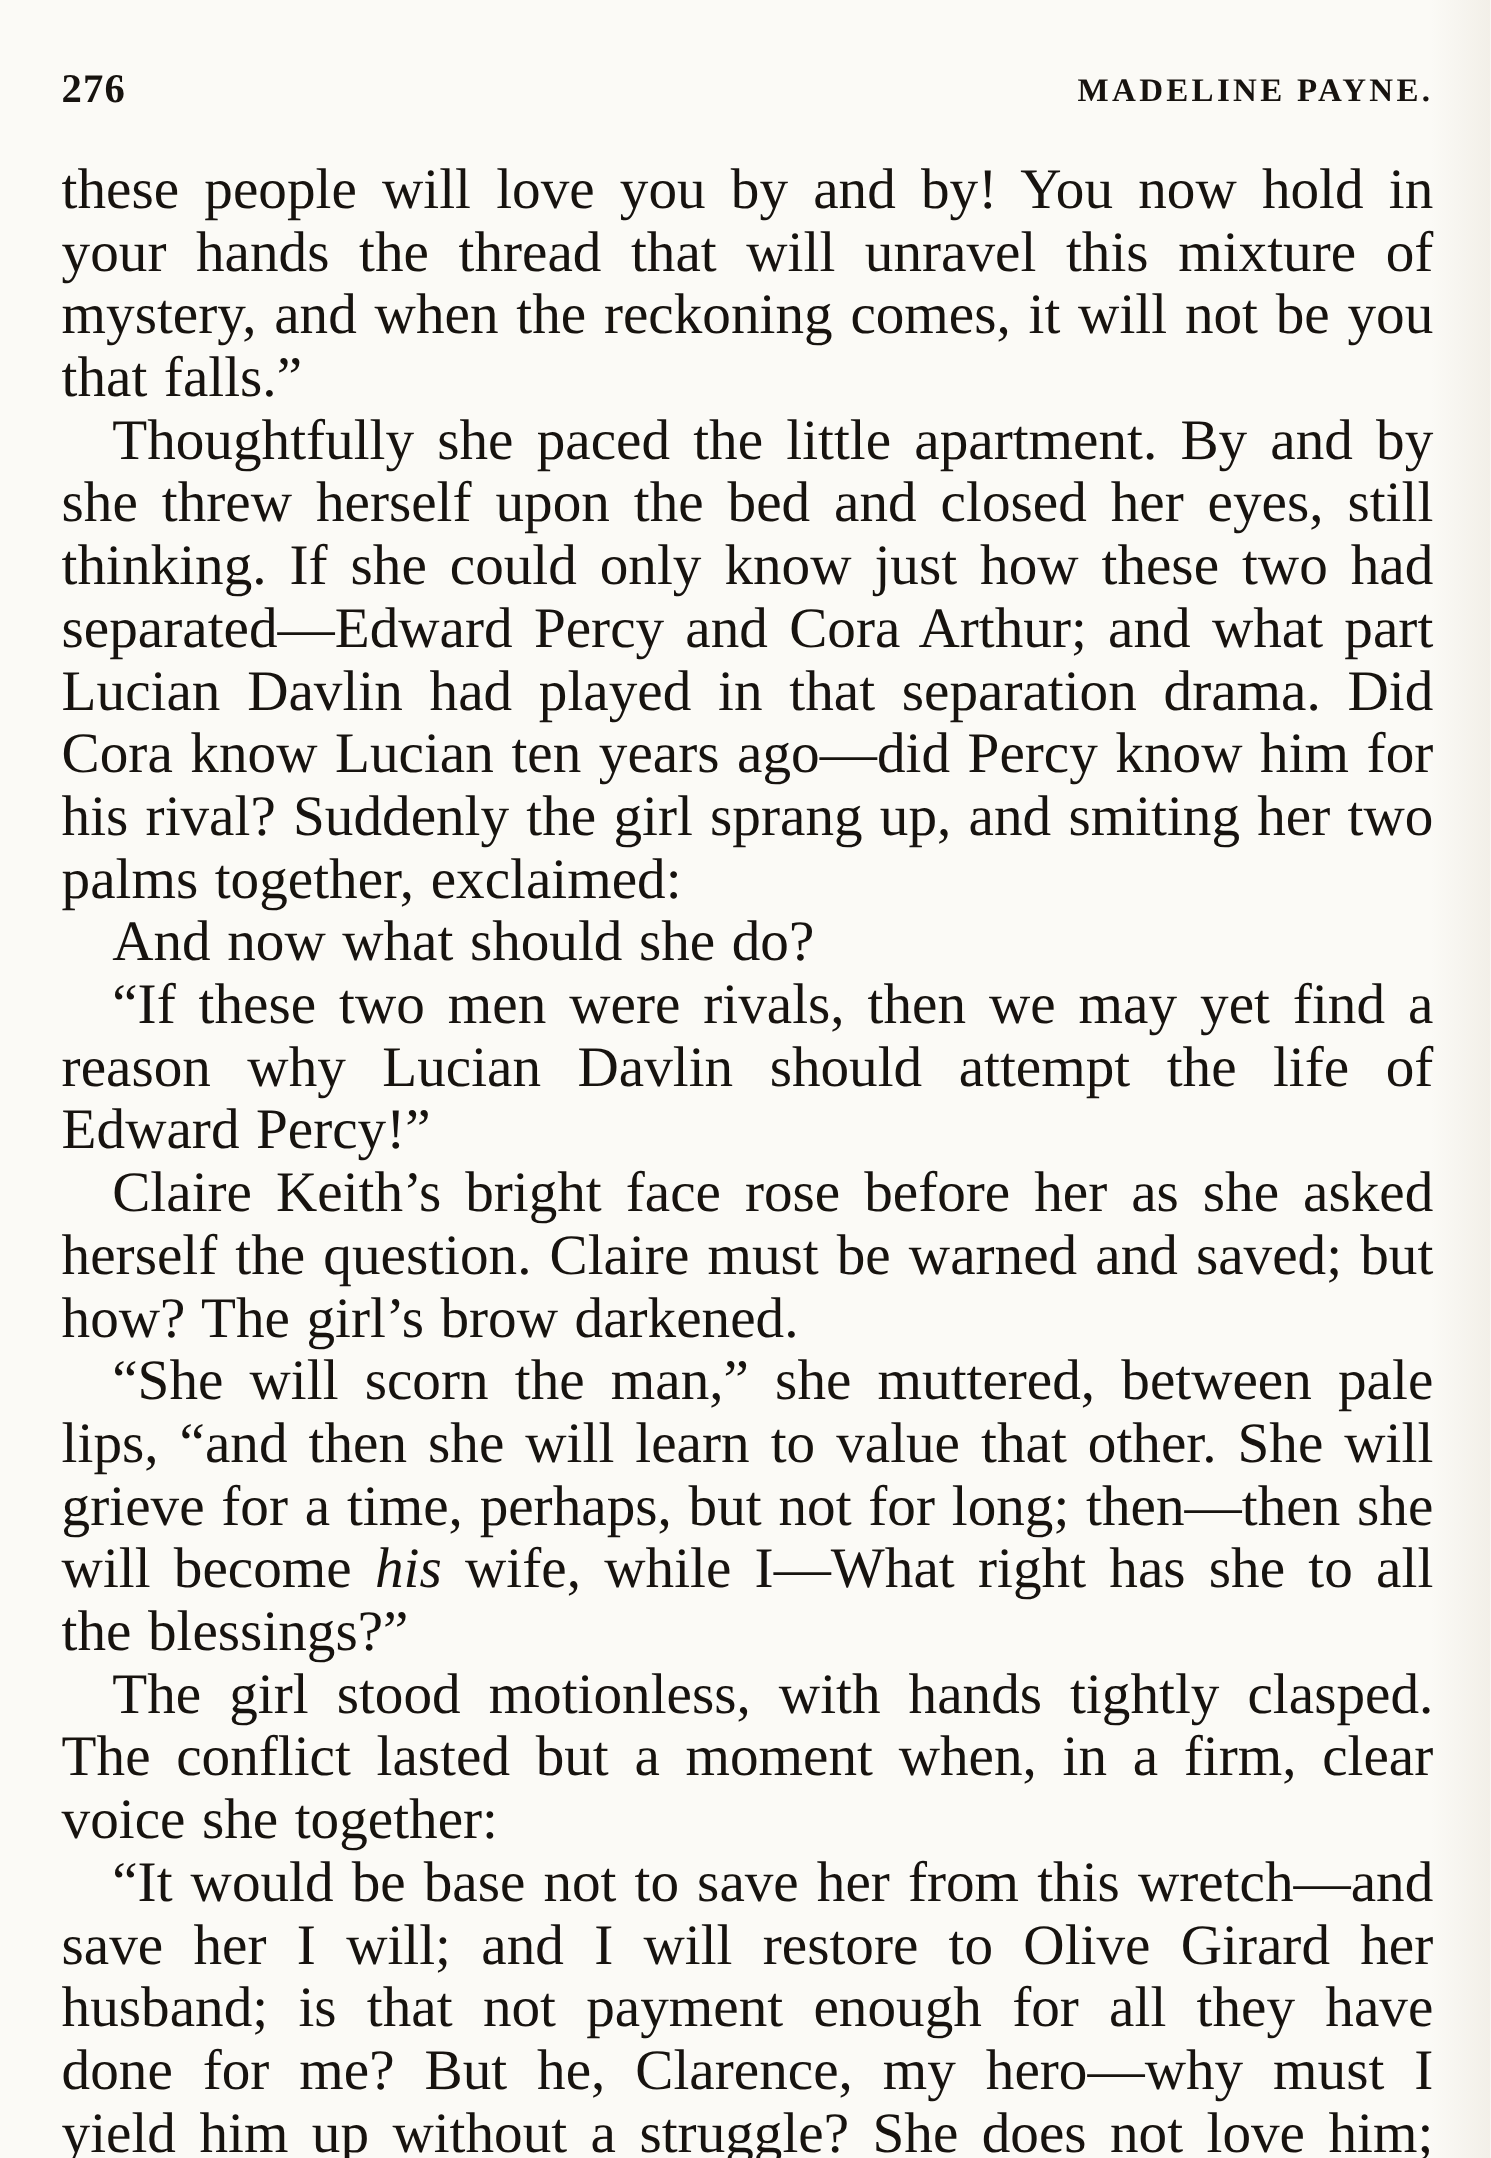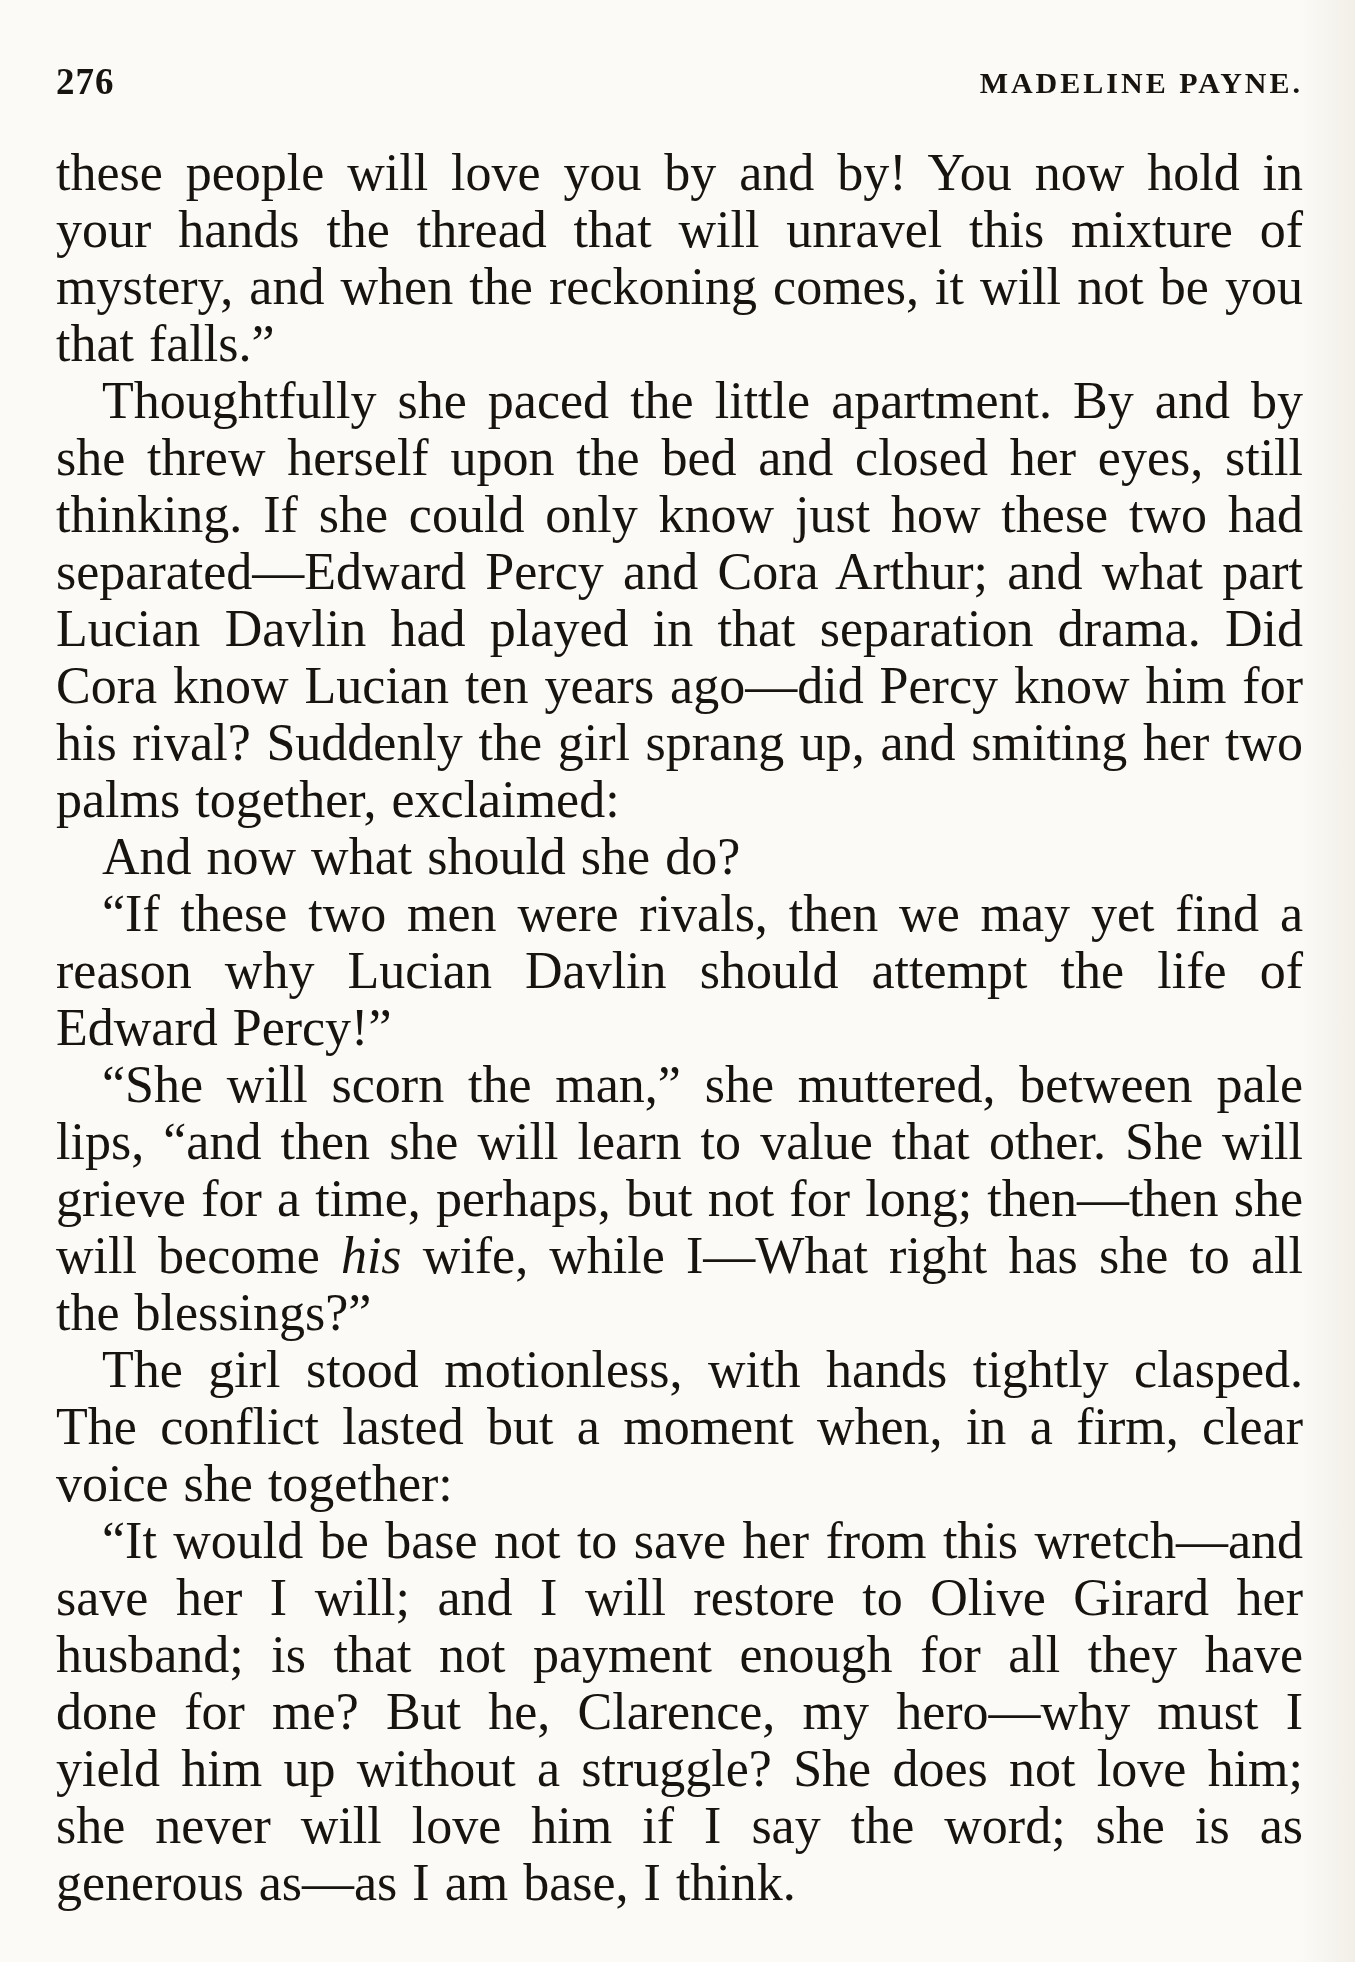--- a/index.html
+++ b/index.html
@@ -67,17 +67,18 @@
 <div class="page">
   <header class="page-header">
     <span class="page-number">276</span>
     <span class="running-title">MADELINE PAYNE.</span>
   </header>
   <main class="page-body">
       <p class=""><span>these people will love you by and by!  You now hold in your hands the thread that will unravel this mixture of mystery, and when the reckoning comes, it will not be you that falls.”</span></p>
       <p class="indent"><span>Thoughtfully she paced the little apartment.  By and by she threw herself upon the bed and closed her eyes, still thinking.  If she could only know just how these two had separated—Edward Percy and Cora Arthur; and what part Lucian Davlin had played in that separation drama.  Did Cora know Lucian ten years ago—did Percy know him for his rival?  Suddenly the girl sprang up, and smiting her two palms together, exclaimed:</span></p>
       <p class="indent"><span>And now what should she do?</span></p>
       <p class="indent"><span>“If these two men were rivals, then we may yet find a reason why Lucian Davlin should attempt the life of Edward Percy!”</span></p>
+      <p class="indent"><span>Claire Keith’s bright face rose before her as she asked herself the question.  Claire must be warned and saved; but how?  The girl’s brow darkened.</span></p>
       <p class="indent"><span>“She will scorn the man,” she muttered, between pale lips, “and then she will learn to value that other.  She will grieve for a time, perhaps, but not for long; then—then she will become </span><i>his</i><span> wife, while I—What right has she to all the blessings?”</span></p>
       <p class="indent"><span>The girl stood motionless, with hands tightly clasped.  The conflict lasted but a moment when, in a firm, clear voice she together:</span></p>
       <p class="indent"><span>“It would be base not to save her from this wretch—and save her I will; and I will restore to Olive Girard her husband; is that not payment enough for all they have done for me?  But he, Clarence, my hero—why must I yield him up without a struggle?  She does not love him; she never will love him if I say the word; she is as generous as—as I am base, I think.</span></p>
     </main>
 </div>
 
 </body></html>

